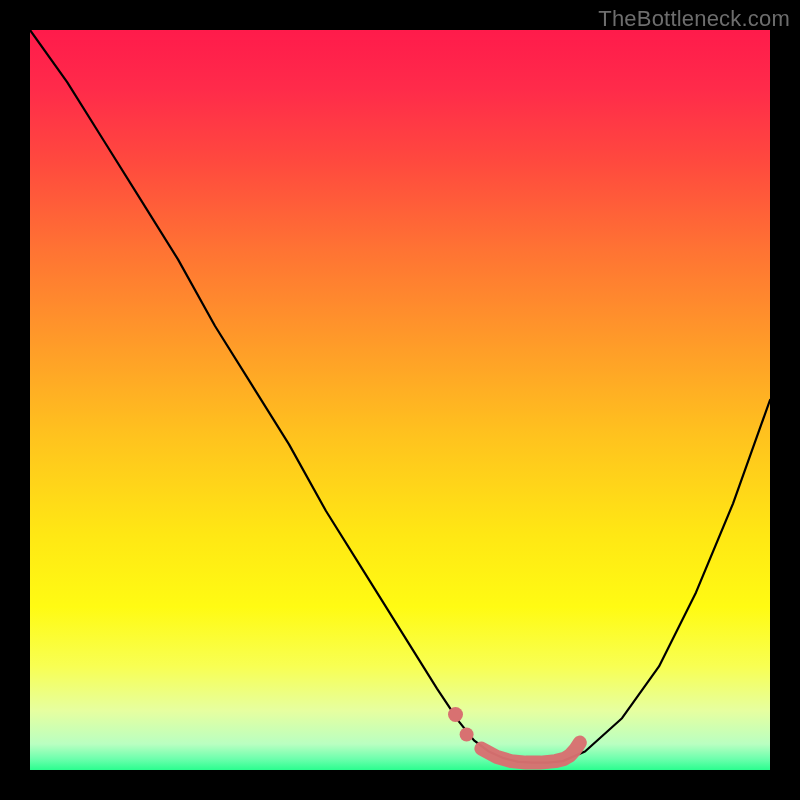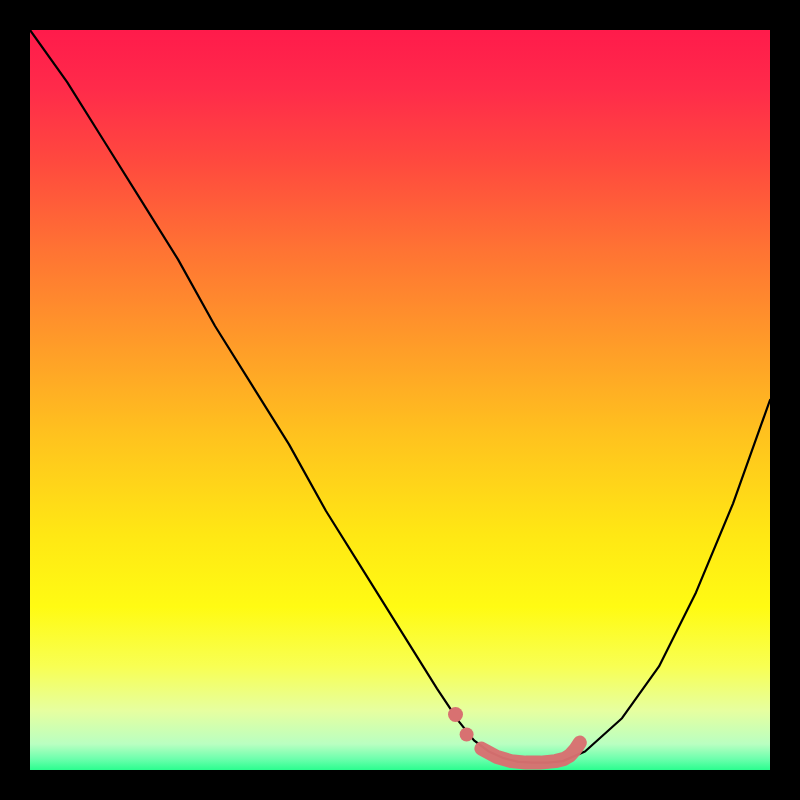--- a/index.html
+++ b/index.html
@@ -81,13 +81,14 @@
       <path id="curve-path" fill="none" stroke="#000000" stroke-width="2.2" stroke-linecap="round" stroke-linejoin="round" d="M0.00 0.00 L37.00 51.80 L74.00 111.00 L111.00 170.20 L148.00 229.40 L185.00 296.00 L222.00 355.20 L259.00 414.40 L296.00 481.00 L333.00 540.20 L370.00 599.40 L407.00 658.60 L429.20 691.90 L444.00 710.40 L458.80 721.50 L473.60 728.16 L488.40 731.86 L503.20 732.60 L518.00 732.60 L532.80 731.12 L555.00 721.50 L592.00 688.20 L629.00 636.40 L666.00 562.40 L703.00 473.60 L740.00 370.00"></path>
       <path id="marker-path" fill="none" stroke="#d87171" stroke-width="14" stroke-linecap="round" stroke-linejoin="round" opacity="0.97" d="M451.40 718.54 L466.20 726.68 L481.00 731.12 L495.80 732.60 L510.60 732.60 L525.40 731.12 L534.28 728.90 L540.20 725.20 L545.38 719.28 L549.82 712.62"></path>
       <g id="marker-dots">
           <circle cx="425.50" cy="684.50" r="7.5" fill="#d87171"></circle>
           <circle cx="436.60" cy="704.48" r="7" fill="#d87171"></circle>
         </g>
     </svg>
 
   </div>
 
+  <div class="watermark">TheBottleneck.com</div>
 </div>
 
 </body></html>

